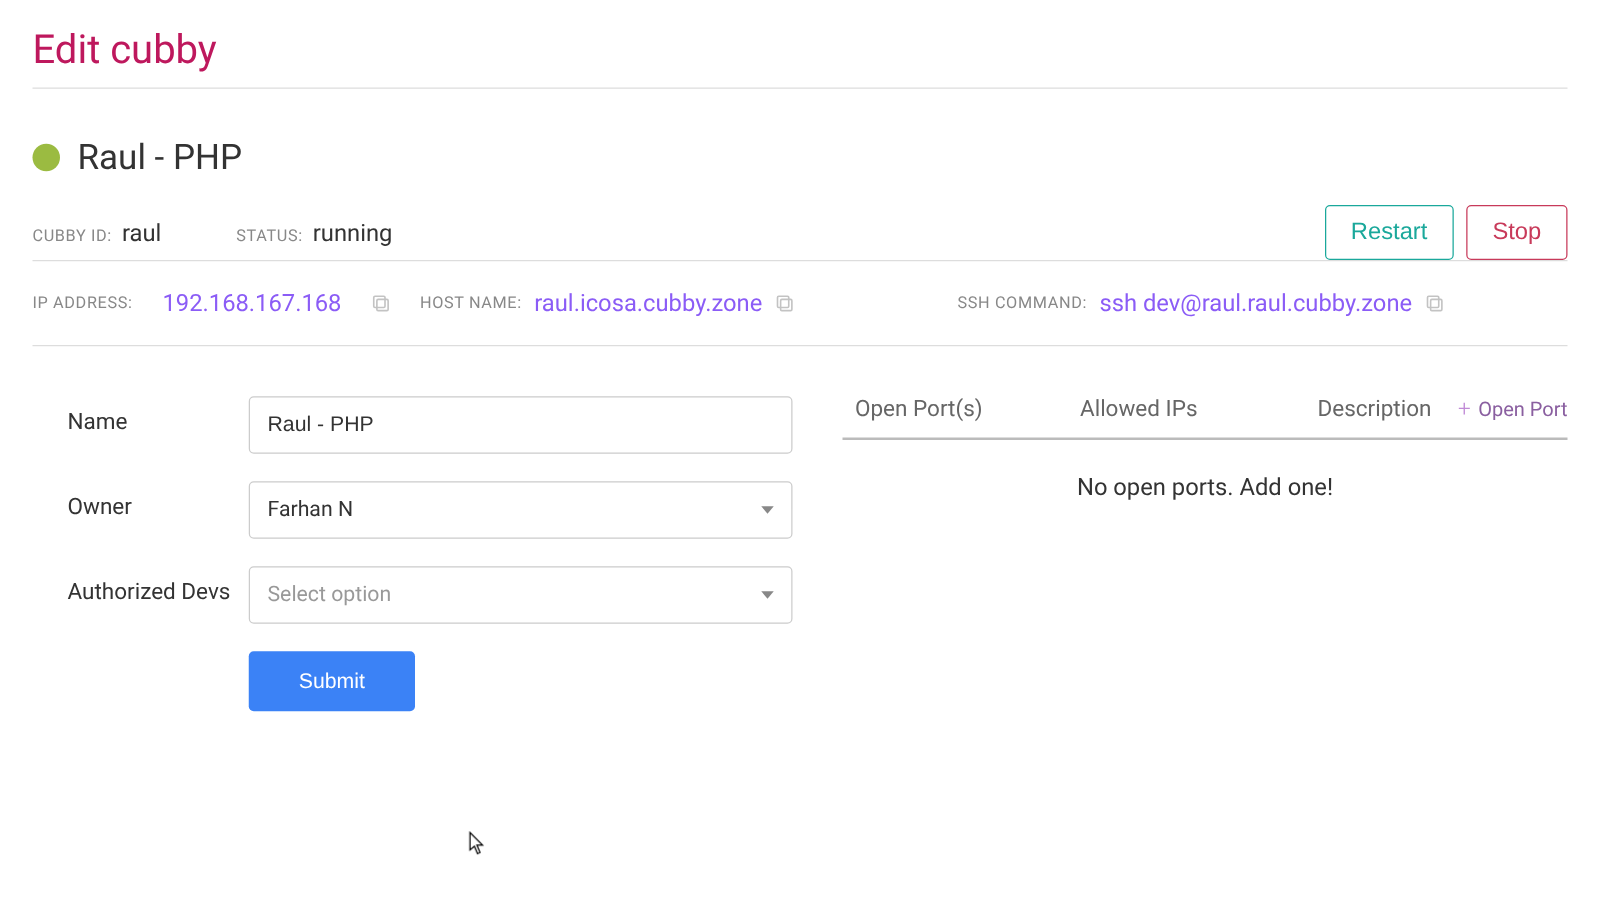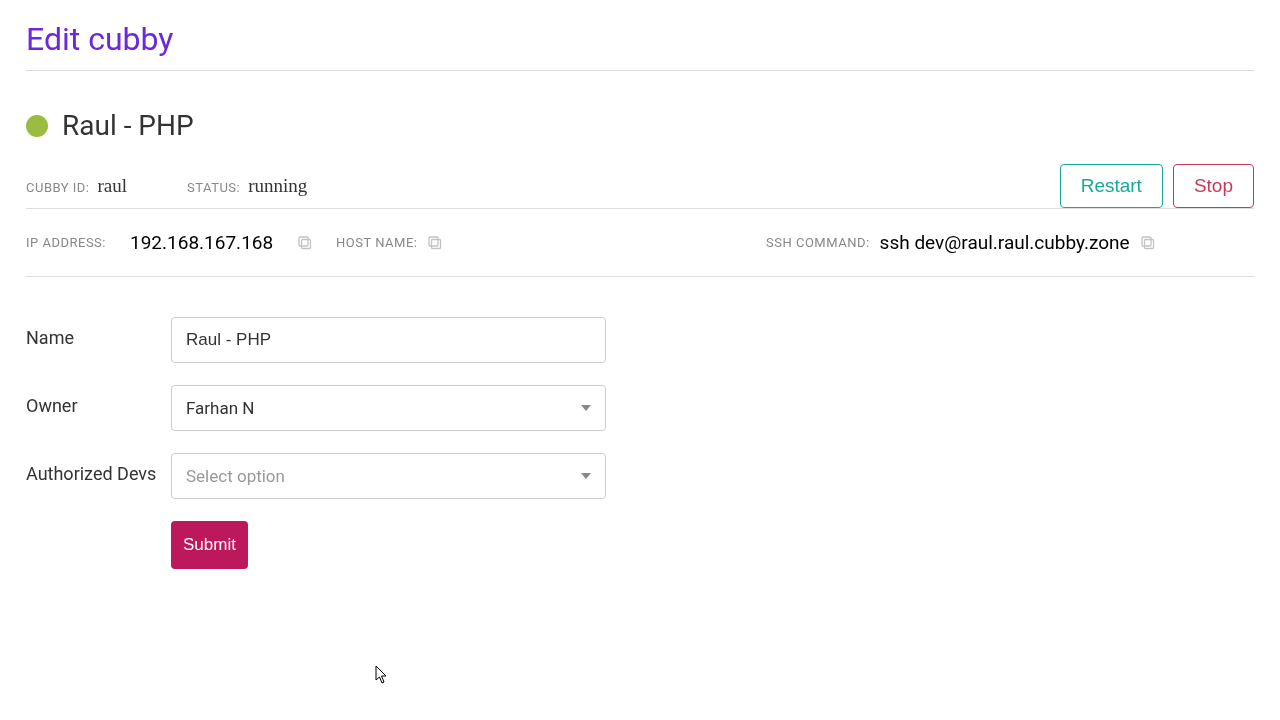--- a/index.html
+++ b/index.html
@@ -5,21 +5,21 @@
   * { box-sizing: border-box; margin: 0; padding: 0; }
   body {
     font-family: -apple-system, BlinkMacSystemFont, "Segoe UI", Roboto, "Helvetica Neue", Arial, sans-serif;
     background: #fff;
     color: #333;
     padding: 20px 26px;
   }
   .page-title {
     font-size: 32px;
     font-weight: 400;
-    color: #6d28d9;
+    color: #be185d;
     padding-bottom: 12px;
     border-bottom: 1px solid #ddd;
     margin-bottom: 38px;
   }
   .cubby-name-row {
     display: flex;
     align-items: center;
     gap: 14px;
     margin-bottom: 22px;
   }
@@ -52,21 +52,20 @@
   }
   .meta-label {
     font-size: 13px;
     letter-spacing: 0.5px;
     color: #888;
     text-transform: uppercase;
   }
   .meta-value {
     font-size: 19px;
     color: #333;
-    font-family: Liberation Serif, serif;
   }
   .action-buttons {
     display: flex;
     gap: 10px;
   }
   .btn {
     padding: 10px 20px;
     font-size: 19px;
     border-radius: 4px;
     background: #fff;
@@ -95,33 +94,34 @@
   .info-block.ip { width: 300px; gap: 24px; }
   .info-block.host { width: 420px; }
   .info-label {
     font-size: 13px;
     letter-spacing: 0.5px;
     color: #888;
     text-transform: uppercase;
   }
   .info-value {
     font-size: 19px;
-    color: #000000;
+    color: #8b5cf6;
   }
   .copy-icon {
     width: 16px;
     height: 16px;
     cursor: pointer;
     opacity: 0.5;
   }
   .copy-icon svg { display: block; }
   .lower {
     display: flex;
     margin-top: 40px;
     gap: 40px;
+    margin-left: 28px;
   }
   .form-col {
     width: 580px;
   }
   .form-row {
     display: flex;
     align-items: flex-start;
     margin-bottom: 22px;
   }
   .form-label {
@@ -147,24 +147,24 @@
     cursor: pointer;
   }
   .form-select.placeholder { color: #999; }
   .caret {
     width: 0; height: 0;
     border-left: 5px solid transparent;
     border-right: 5px solid transparent;
     border-top: 6px solid #888;
   }
   .btn-submit {
-    background: #be185d;
+    background: #3b82f6;
     color: #fff;
     border: none;
-    padding: 14px 12px;
+    padding: 14px 40px;
     font-size: 17px;
     border-radius: 4px;
     cursor: pointer;
     margin-left: 145px;
   }
   .ports-col {
     flex: 1;
   }
   .ports-header {
     display: flex;
@@ -238,20 +238,21 @@
     <span class="info-value">192.168.167.168</span>
     <span class="copy-icon">
       <svg viewBox="0 0 16 16" fill="none" stroke="#888" stroke-width="1.3">
           <rect x="4.5" y="4.5" width="9" height="9" rx="1"></rect>
           <rect x="2" y="2" width="9" height="9" rx="1"></rect>
         </svg>
     </span>
   </div>
   <div class="info-block host">
     <span class="info-label">HOST NAME:</span>
+    <span class="info-value">raul.icosa.cubby.zone</span>
     <span class="copy-icon">
       <svg viewBox="0 0 16 16" fill="none" stroke="#888" stroke-width="1.3">
           <rect x="4.5" y="4.5" width="9" height="9" rx="1"></rect>
           <rect x="2" y="2" width="9" height="9" rx="1"></rect>
         </svg>
     </span>
   </div>
   <div class="info-block">
     <span class="info-label">SSH COMMAND:</span>
     <span class="info-value">ssh dev@raul.raul.cubby.zone</span>
@@ -280,19 +281,31 @@
     <div class="form-row">
       <div class="form-label">Authorized Devs</div>
       <div class="form-select placeholder">
         <span>Select option</span>
         <span class="caret"></span>
       </div>
     </div>
     <button class="btn-submit">Submit</button>
   </div>
 
+  <div class="ports-col">
+    <div class="ports-header">
+      <div class="col1">Open Port(s)</div>
+      <div class="col2">Allowed IPs</div>
+      <div class="col3">Description</div>
+      <div class="open-port-btn">
+        <span class="plus">+</span>
+        <span>Open Port</span>
+      </div>
+    </div>
+    <div class="ports-empty">No open ports. Add one!</div>
+  </div>
 </div>
 
 <div class="cursor">
   <svg viewBox="0 0 14 20">
       <path d="M1 1 L1 15 L4.5 12 L7 18 L9 17 L6.5 11 L11 11 Z" fill="#fff" stroke="#000" stroke-width="1"></path>
     </svg>
 </div>
 
 </body></html>

